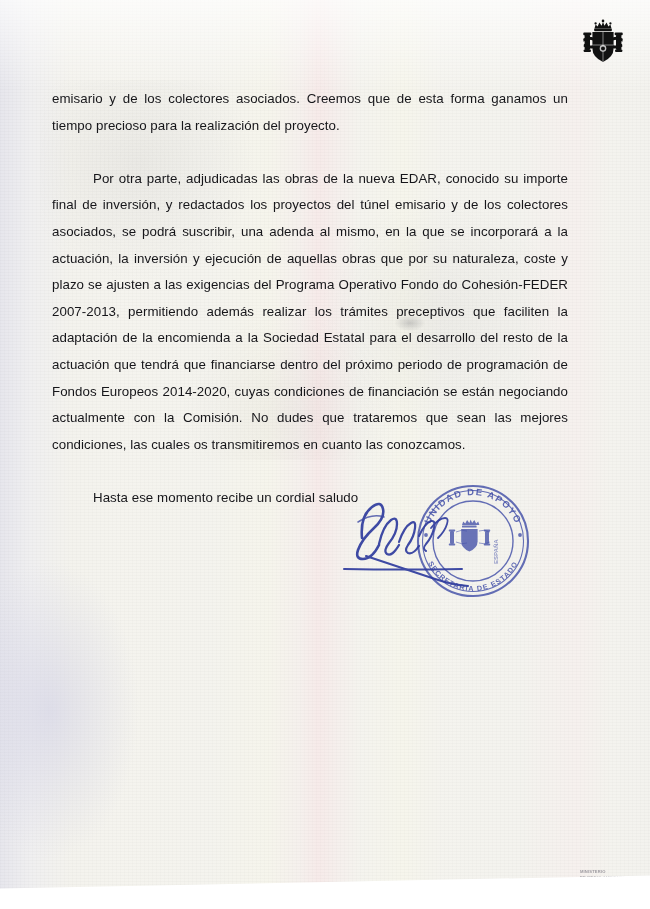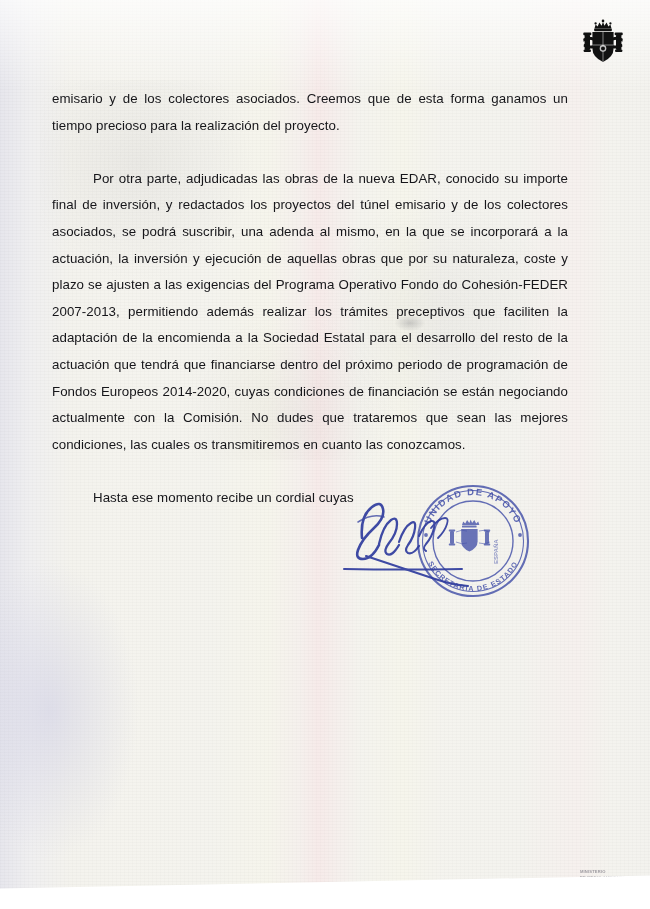--- a/index.html
+++ b/index.html
@@ -188,21 +188,21 @@
 
         <circle cx="21" cy="30.4" r="3.3" fill="#ffffff" opacity="0.75"></circle>
         <circle cx="21" cy="30.4" r="2.0" fill="#111111"></circle>
       </g>
     </svg>
   </div>
 
   <div class="body-text">
     <p>emisario y de los colectores asociados. Creemos que de esta forma ganamos un tiempo precioso para la realización del proyecto.</p>
     <p class="indent gap">Por otra parte, adjudicadas las obras de la nueva EDAR, conocido su importe final de inversión, y redactados los proyectos del túnel emisario y de los colectores asociados, se podrá suscribir, una adenda al mismo, en la que se incorporará a la actuación, la inversión y ejecución de aquellas obras que por su naturaleza, coste y plazo se ajusten a las exigencias del Programa Operativo Fondo do Cohesión-FEDER 2007-2013, permitiendo además realizar los trámites preceptivos que faciliten la adaptación de la encomienda a la Sociedad Estatal para el desarrollo del resto de la actuación que tendrá que financiarse dentro del próximo periodo de programación de Fondos Europeos 2014-2020, cuyas condiciones de financiación se están negociando actualmente con la Comisión. No dudes que trataremos que sean las mejores condiciones, las cuales os transmitiremos en cuanto las conozcamos.</p>
-    <p class="last-left gap">Hasta ese momento recibe un cordial cuyas</p>
+    <p class="last-left gap">Hasta ese momento recibe un cordial saludo</p>
   </div>
 
   <div class="ink-noise"></div>
   <div class="smudge"></div>
 
   <div class="sig-area">
 
     <div class="stamp">
       <svg viewBox="0 0 122 122" xmlns="http://www.w3.org/2000/svg" aria-hidden="true">
         <defs>

